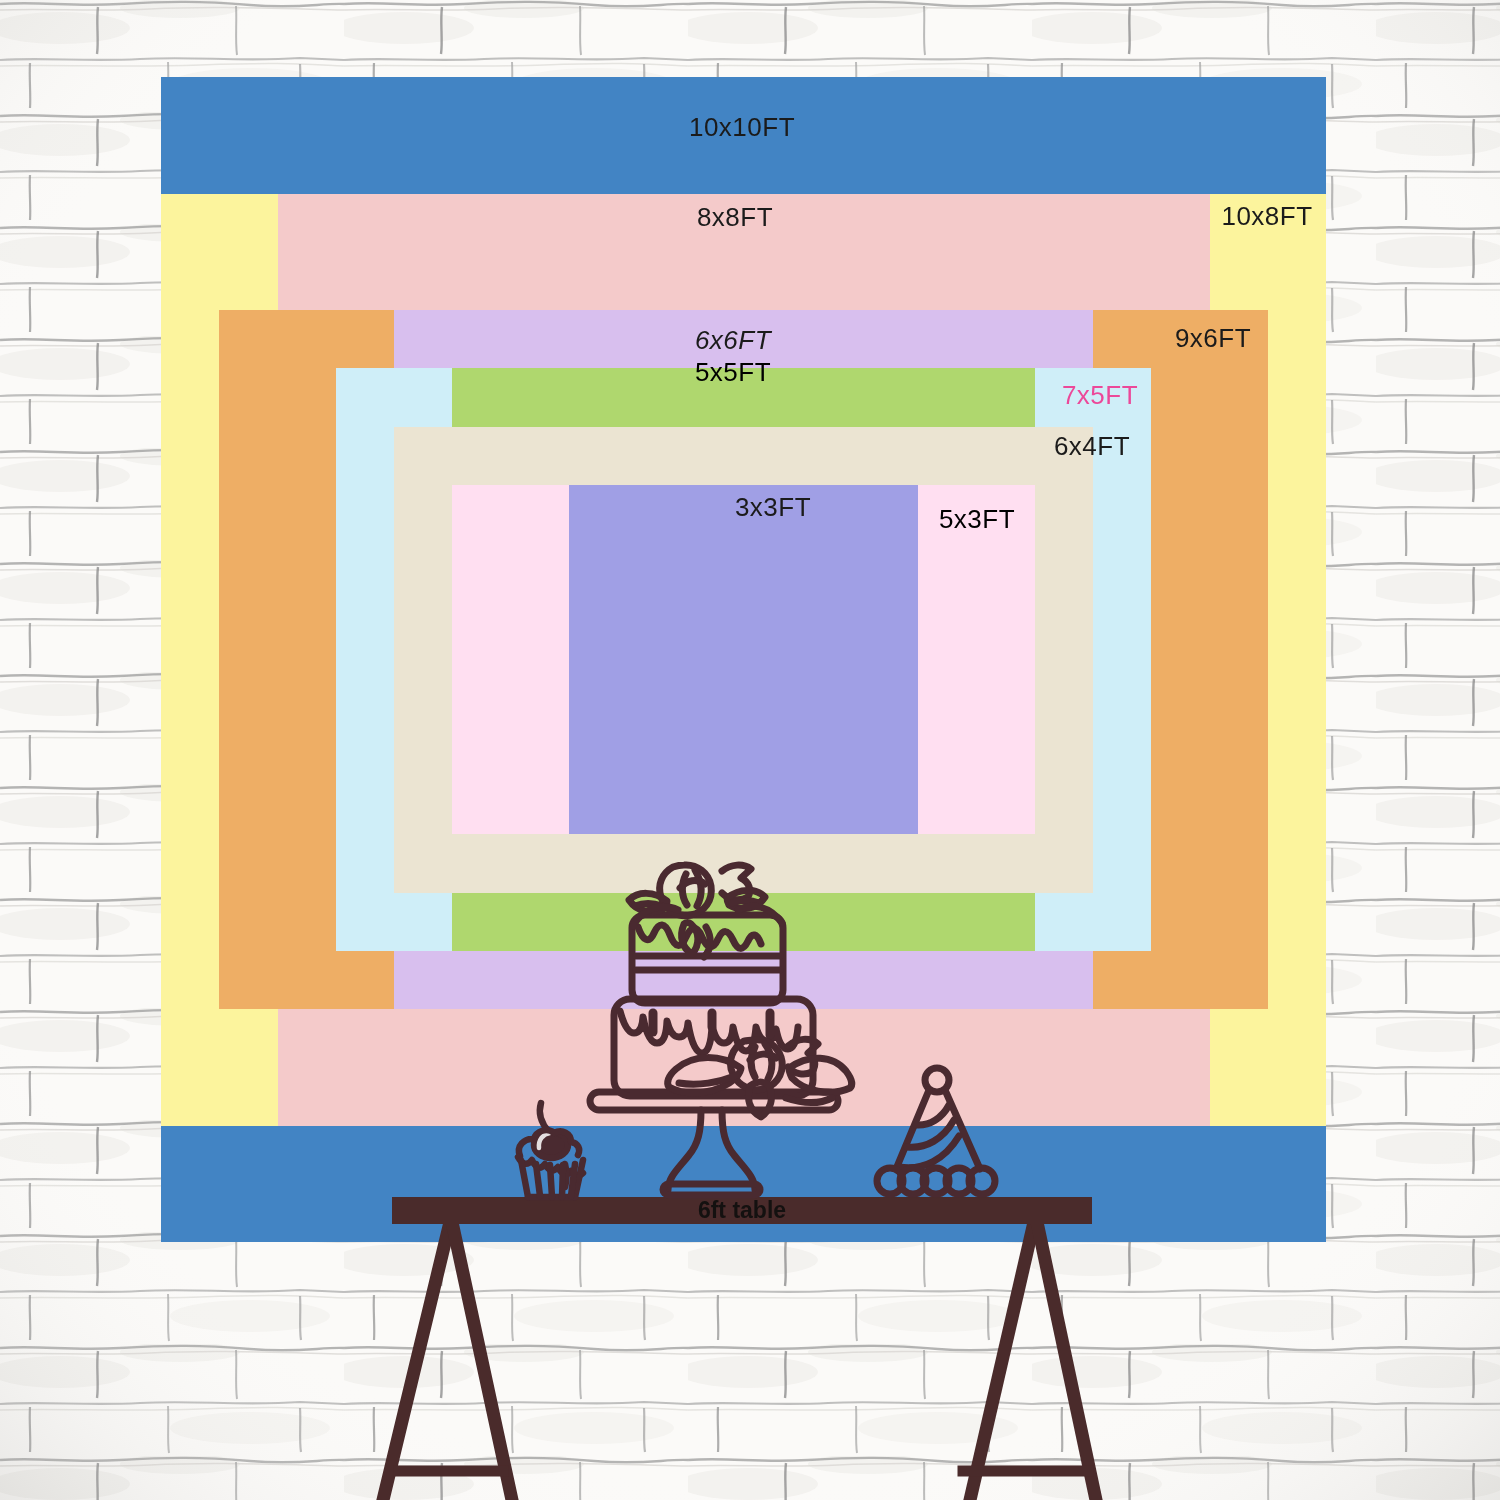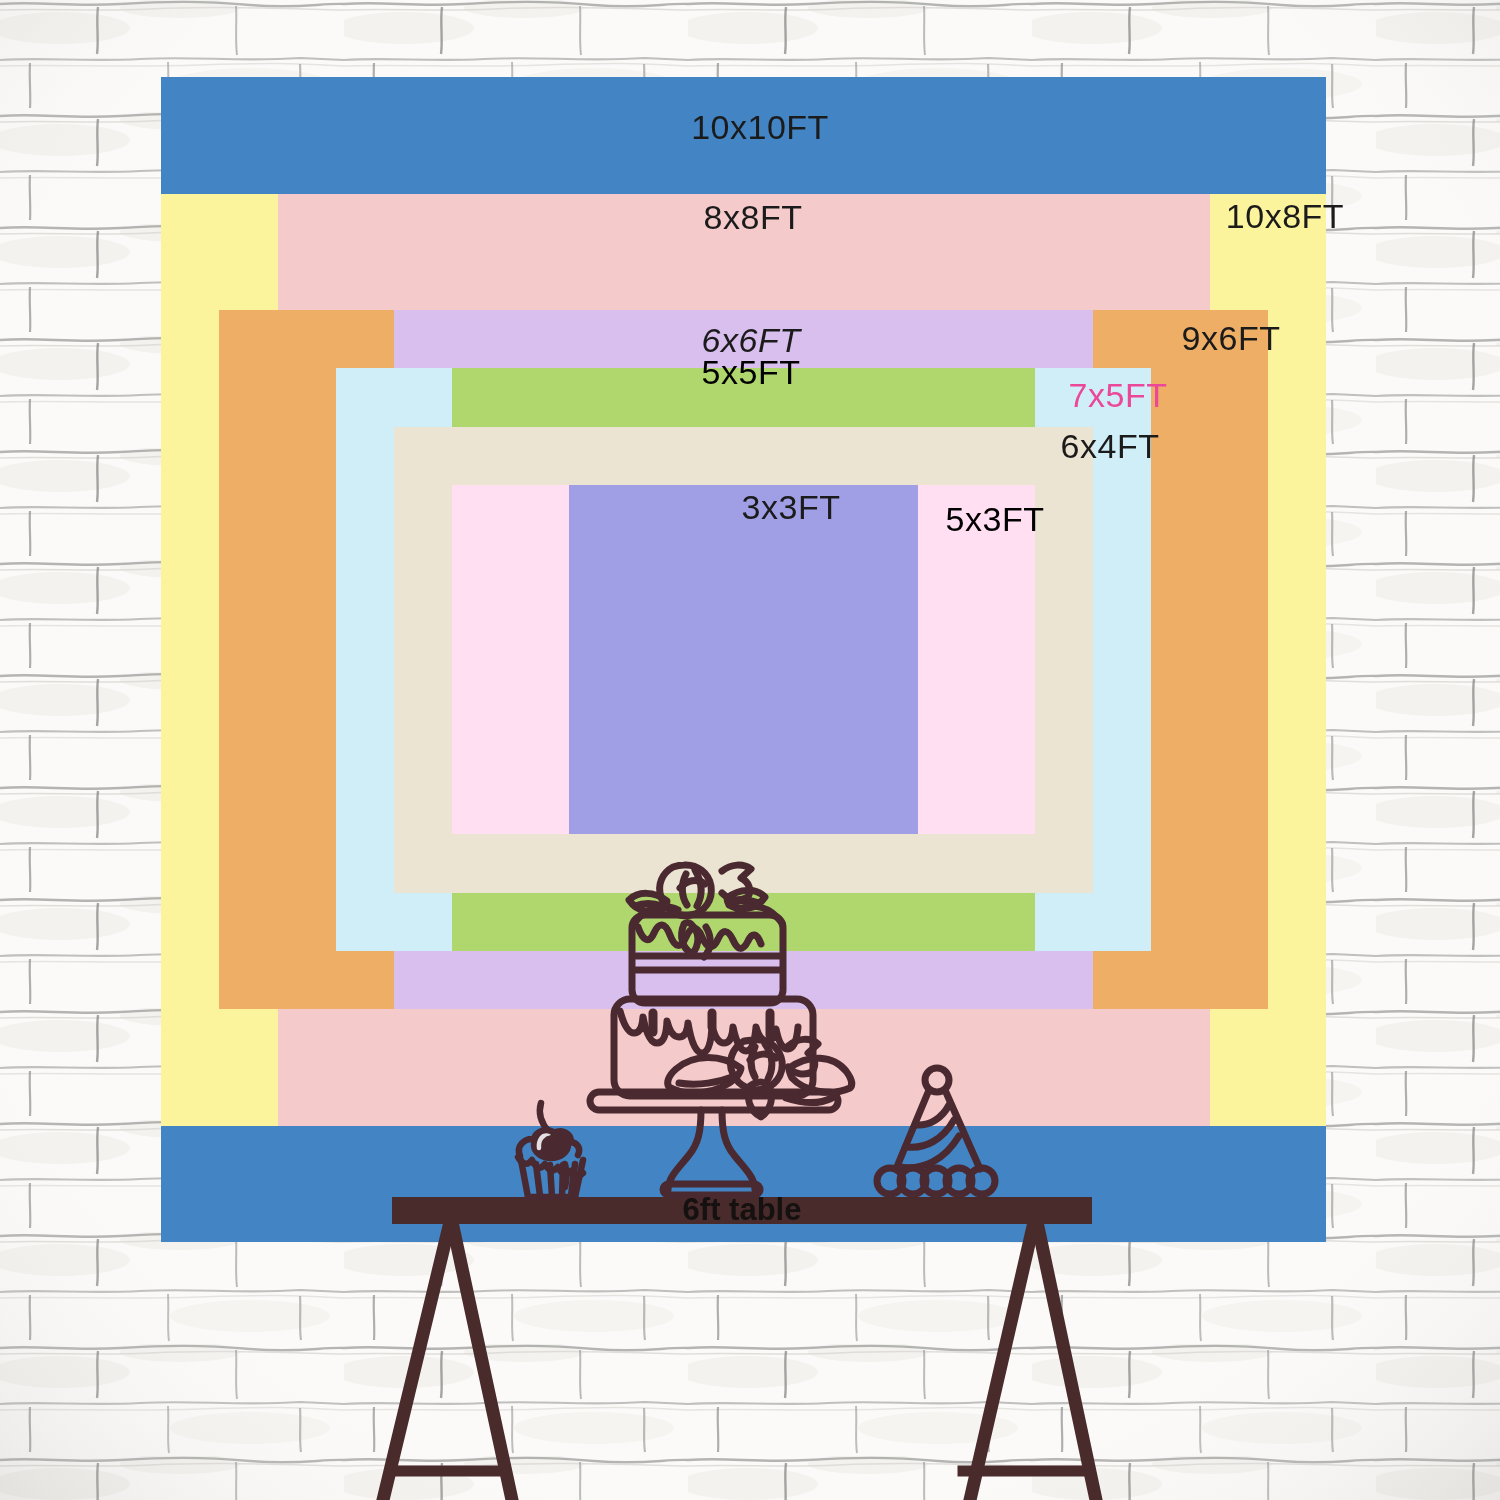--- a/index.html
+++ b/index.html
@@ -12,32 +12,31 @@
   }
   #stage svg.layer, #rects, #labels {
     position: absolute;
     left: 0; top: 0;
     width: 1500px; height: 1500px;
   }
   .size-rect { position: absolute; }
   .size-label {
     position: absolute;
     transform: translate(-50%, -50%);
-    font-size: 34px;
+    font-size: 26px;
     letter-spacing: 0.5px;
     white-space: nowrap;
     line-height: 1;
-    margin-left: 18px;
   }
   #table-label {
     position: absolute;
     left: 742px;
     top: 1210px;
     transform: translate(-50%, -50%);
-    font-size: 31px;
+    font-size: 23px;
     font-weight: bold;
     color: #141110;
     white-space: nowrap;
     z-index: 6;
   }
   #rects { z-index: 2; }
   #labels { z-index: 3; }
   svg.layer.art { z-index: 4; pointer-events: none; }
   svg.layer.wall { z-index: 1; }
 </style>

